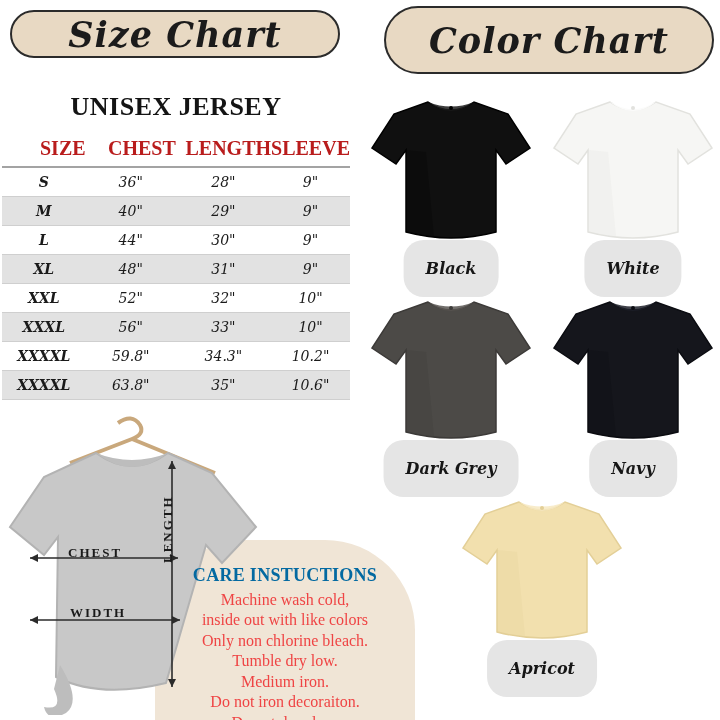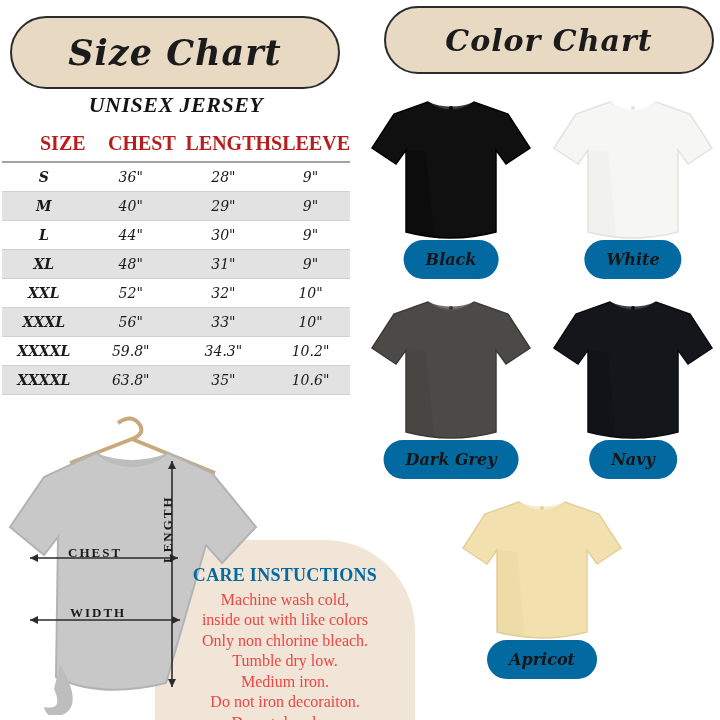--- a/index.html
+++ b/index.html
@@ -20,38 +20,37 @@
     border-radius: 40px;
     display: flex; align-items: center; justify-content: center;
   }
   .banner-text {
     font-family: "DejaVu Serif", serif;
     font-style: italic;
     font-weight: bold;
     color: #1b1b1b;
     letter-spacing: 1px;
   }
-  #size-banner { left: 10px; top: 10px; width: 330px; height: 73px; margin-top: 6px; }
+  #size-banner { left: 10px; top: 10px; width: 330px; height: 48px; }
   #size-banner .banner-text { font-size: 35px; }
   #color-banner { left: 384px; top: 6px; width: 330px; height: 68px; }
-  #color-banner .banner-text { font-size: 30px; }
+  #color-banner .banner-text { font-size: 35px; }
 
   
   #left-col { position: absolute; left: 0; top: 86px; width: 352px; }
 
   #tee-title {
     text-align: center;
     font-family: "Liberation Serif", serif;
     font-weight: bold;
-    font-size: 22px;
+    font-size: 26px;
     color: #141414;
     line-height: 1.18;
     letter-spacing: .5px;
     padding: 6px 0 10px 0;
-    font-style: italic;
   }
 
   table { border-collapse: collapse; width: 348px; margin-left: 2px; }
   th {
     font-family: "Liberation Serif", serif;
     font-weight: bold;
     font-size: 20px;
     color: #b91c1c;
     padding: 4px 0 6px 0;
     border-bottom: 2px solid #a3a3a3;
@@ -103,23 +102,23 @@
     background: #f0e5d6; border-radius: 90px 90px 0 0; z-index: -1;
   }
 
   
   #color-grid { position: absolute; left: 360px; top: 92px; width: 360px; height: 620px; }
   .swatch { position: absolute; width: 170px; height: 195px; }
   .shirt-holder { position: relative; width: 170px; height: 150px; }
   .pill {
     position: absolute; left: 50%; transform: translateX(-50%);
     top: 148px;
-    background: #0369a1;
+    background: #e5e5e5;
     border-radius: 20px;
-    padding: 10px 22px;
+    padding: 19px 22px;
     font-family: "DejaVu Serif", serif;
     font-style: italic; font-weight: bold;
     font-size: 16px; color: #161616;
     white-space: nowrap;
   }
   #sw-black  { left: 6px;   top: 0px; }
   #sw-white  { left: 188px; top: 0px; }
   #sw-grey   { left: 6px;   top: 200px; text-align: center; }
   #sw-navy   { left: 188px; top: 200px; }
   #sw-apricot{ left: 97px;  top: 400px; }

